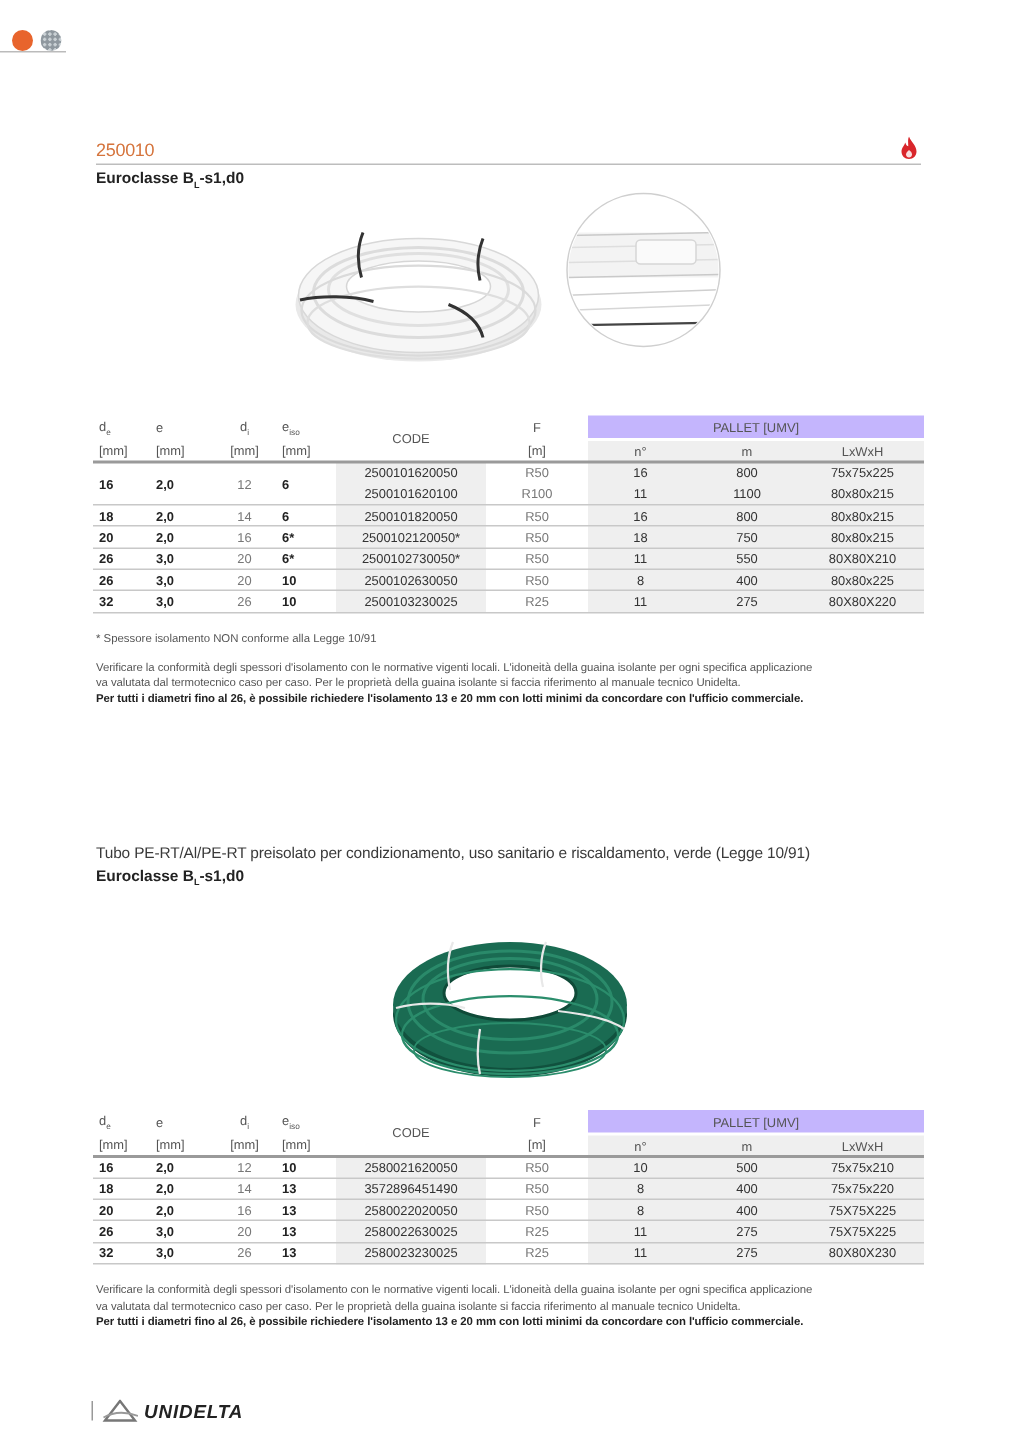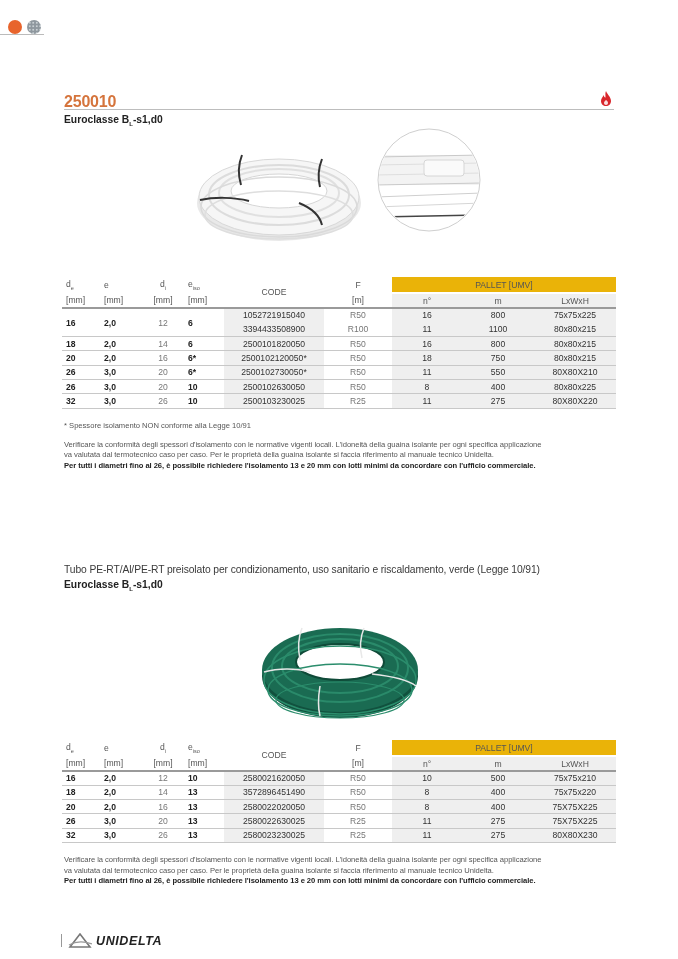--- a/index.html
+++ b/index.html
@@ -7,21 +7,21 @@
   body { position: relative; font-family: "Liberation Sans", sans-serif; color: #333; }
 
   .top-marks { position: absolute; left: 0; top: 14px; width: 44px; height: 22px; }
   .top-marks .line { position: absolute; left: 0; top: 20px; width: 44px; height: 1px; background: #bbb; }
   .dot-orange { position: absolute; left: 8px; top: 6px; width: 14px; height: 14px; border-radius: 50%; background: #e8642c; }
   .dot-grey { position: absolute; left: 27px; top: 6px; width: 14px; height: 14px; border-radius: 50%; background: #8e979e;
     background-image: radial-gradient(circle, #c9d0d4 1px, transparent 1.2px); background-size: 3.5px 3.5px; background-position: 1px 1px; }
 
   .section { position: absolute; left: 64px; width: 550px; }
   .sec-head { position: relative; height: 22px; border-bottom: 1px solid #bdbdbd; }
-  .sec-code { position: absolute; left: 0; top: 5px; font-size: 16px; font-weight: bold; color: #d5743c; letter-spacing: -0.2px; }
+  .sec-code { position: absolute; left: 0; top: 5px; font-size: 12px; font-weight: normal; color: #d5743c; letter-spacing: -0.2px; }
   .flame { position: absolute; right: 2px; top: 3px; width: 12px; height: 15px; }
   .desc { margin-top: 10px; font-size: 10.3px; color: #3a3a3a; letter-spacing: -0.1px; }
   .euro { margin-top: 4px; font-size: 10.3px; font-weight: bold; color: #222; }
   .euro sub { font-size: 6px; }
 
   .img-wrap { position: relative; }
 
   table.spec { border-collapse: collapse; width: 554px; font-size: 8.6px; color: #333; margin-left: -2px; }
   table.spec th { font-weight: normal; color: #555; text-align: center; vertical-align: middle; padding: 0; }
   table.spec th.left { text-align: left; padding-left: 4px; }
@@ -29,21 +29,21 @@
   table.spec td.left { text-align: left; padding-left: 4px; }
   table.spec .b { font-weight: bold; color: #222; }
   table.spec .light { color: #777; }
   table.spec .g { background: #efefef; }
   table.spec thead tr.h1 th { height: 16px; }
   table.spec thead tr.h2 th { height: 15px; }
   table.spec thead tr.h2 { border-bottom: 2px solid #9a9a9a; }
   table.spec tbody tr:first-child td { border-top: none; }
   table.spec tbody tr.last td { border-bottom: 1px solid #c8c8c8; }
   table.spec td.nob { border-top: 1px solid transparent; }
-  th.pallet-title { background: #eab308; border-bottom: 2px solid #fff; }
+  th.pallet-title { background: #c4b5fd; border-bottom: 2px solid #fff; }
   sub.s { font-size: 5.5px; }
 
   .note-star { font-size: 7.6px; color: #555; margin-top: 12px; }
   .note { font-size: 7.6px; color: #555; line-height: 10.5px; letter-spacing: -0.05px; }
   .note b { color: #222; }
 
   .footer { position: absolute; left: 40px; top: 933px; height: 16px; }
   .page-num { position: absolute; left: 0; top: 2px; font-size: 10px; color: #666; margin-top: 36px; }
   .sep { position: absolute; left: 21px; top: 1px; width: 1px; height: 13px; background: #999; }
   .logo { position: absolute; left: 28px; top: 0; width: 110px; height: 16px; }
@@ -133,28 +133,28 @@
         <th class="g">m</th>
         <th class="g">LxWxH</th>
       </tr>
     </thead>
     <tbody id="tbody-0">
         <tr>
           <td class="left b" rowspan="2">16</td>
           <td class="left b" rowspan="2">2,0</td>
           <td class="light" rowspan="2">12</td>
           <td class="left b" rowspan="2">6</td>
-          <td class="g">1052721915040</td>
+          <td class="g">2500101620050</td>
           <td class="light">R50</td>
           <td class="g">16</td>
           <td class="g">800</td>
           <td class="g">75x75x225</td>
         </tr>
         <tr>
-          <td class="g nob">3394433508900</td>
+          <td class="g nob">2500101620100</td>
           <td class="light nob">R100</td>
           <td class="g nob">11</td>
           <td class="g nob">1100</td>
           <td class="g nob">80x80x215</td>
         </tr>
         <tr>
           <td class="left b">18</td>
           <td class="left b">2,0</td>
           <td class="light">14</td>
           <td class="left b">6</td>

